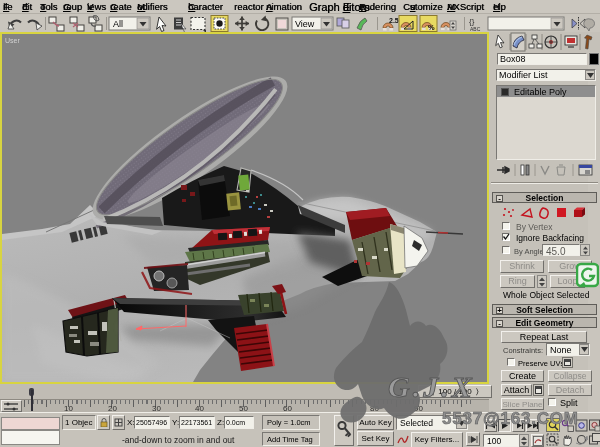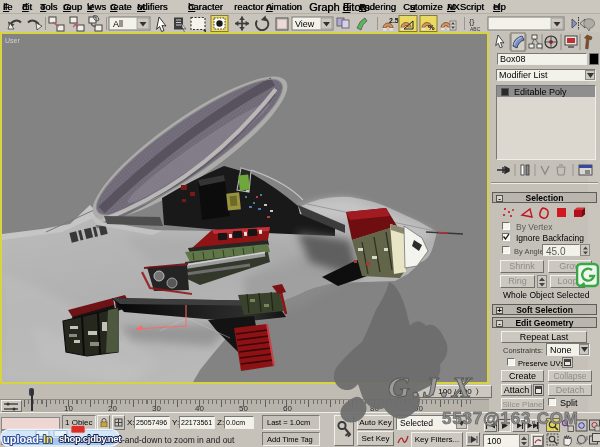--- a/index.html
+++ b/index.html
@@ -561,21 +561,21 @@
 <div class="t" style="left:127px;top:5px;font-size:8px;">X:</div>
 <div class="sunk" style="left:134px;top:3px;width:36px;height:13px;"></div>
 <div class="t" style="left:136px;top:6px;font-size:7px;">25057496</div>
 <div class="t" style="left:172px;top:5px;font-size:8px;">Y:</div>
 <div class="sunk" style="left:179px;top:3px;width:36px;height:13px;"></div>
 <div class="t" style="left:181px;top:6px;font-size:7px;">22173561</div>
 <div class="t" style="left:217px;top:5px;font-size:8px;">Z:</div>
 <div class="sunk" style="left:224px;top:3px;width:30px;height:13px;"></div>
 <div class="t" style="left:226px;top:6px;font-size:7px;">0.0cm</div>
 <div class="sunk" style="left:262px;top:2px;width:58px;height:15px;background:#c6c2ba;"></div>
-<div class="t" style="left:267px;top:5px;font-size:7.5px;">Last = 1.0cm</div>
+<div class="t" style="left:267px;top:5px;font-size:7.5px;">Poly = 1.0cm</div>
 <div class="t" style="left:122px;top:22px;font-size:8.5px;color:#1a1a1a;">-and-down to zoom in and out</div>
 <div class="sunk" style="left:262px;top:19px;width:58px;height:14px;background:#c6c2ba;"></div>
 <div class="t" style="left:267px;top:22px;font-size:7.5px;">Add Time Tag</div>
 
 <div class="btn" style="left:334px;top:2px;width:20px;height:31px;"></div>
 <svg style="left:337px;top:7px" width="16" height="20">
         <circle cx="5" cy="5.5" r="3.6" fill="none" stroke="#3a3a3a" stroke-width="2"></circle>
         <line x1="7.6" y1="8" x2="13.5" y2="15" stroke="#3a3a3a" stroke-width="2"></line>
         <line x1="11" y1="13.5" x2="8.5" y2="15.8" stroke="#3a3a3a" stroke-width="1.8"></line>
         <line x1="13" y1="14.5" x2="10.8" y2="16.6" stroke="#3a3a3a" stroke-width="1.8"></line>
@@ -666,28 +666,14 @@
         <rect x="3.5" y="0.5" width="8" height="8" fill="#d4d0c8" stroke="#444" stroke-width="1"></rect>
       </svg>
 </div>
 
 <svg id="wm" style="left:300px;top:240px;" width="300" height="207" viewBox="0 0 300 207">
 <path d="M89,42 C86,55 80,62 75,72 C71,82 67,92 62,102 C54,108 44,118 36,128 C32,136 34,144 40,148 C46,152 54,150 58,144 L62,156 C66,166 76,172 84,168 C92,180 104,182 112,174 C120,168 122,160 118,152 L126,148 C136,144 142,134 140,124 C148,118 150,106 144,98 C140,88 132,82 126,86 C122,80 114,80 110,86 L106,70 C102,56 96,44 89,42 Z" fill="#6d6d6d" opacity="0.95"></path>
 <path d="M50,160 C42,164 38,172 42,178 C46,184 56,184 62,178 C68,172 68,164 62,159 C58,155 54,157 50,160 Z" fill="#6d6d6d" opacity="0.92"></path>
 <text x="88" y="157" font-size="30" font-weight="bold" font-style="italic" fill="#9a9a9a" stroke="#565656" stroke-width="0.9" letter-spacing="3" font-family="Liberation Serif,serif">G.J.X</text>
 <text x="142" y="184" font-size="17" font-weight="bold" fill="#8e8e8e" stroke="#5f5f5f" stroke-width="0.6" letter-spacing="0.8" font-family="Liberation Sans,sans-serif">5537@163.COM</text>
 </svg>
-<div id="banner" style="left:0px;top:425px;width:135px;height:22px;">
-<svg style="left:0;top:0" width="135" height="22" viewBox="0 0 135 22">
-<rect x="1" y="4.5" width="118" height="16.5" rx="8" fill="#a8c8ea" stroke="#edf5fc" stroke-width="1.6"></rect>
-<rect x="2.5" y="6" width="115" height="7" rx="4" fill="#d8eafa" opacity="0.9"></rect>
-<rect x="36" y="5.5" width="13" height="6" rx="1" fill="#e8f2fa" stroke="#8aaad4" stroke-width="0.7"></rect>
-<rect x="54" y="5.5" width="13" height="6" rx="1" fill="#e8f2fa" stroke="#8aaad4" stroke-width="0.7"></rect>
-<rect x="71" y="0.5" width="14" height="7.5" rx="1.5" fill="#d83028" stroke="#f0c0b8" stroke-width="0.8"></rect>
-<g font-family="Liberation Sans,sans-serif" font-weight="bold" paint-order="stroke" stroke-linejoin="round">
-<text x="3" y="17.5" font-size="11" fill="#ffffff" stroke="#2a4a9a" stroke-width="2">upload-</text>
-<text x="43" y="17.5" font-size="11" fill="#ffe24a" stroke="#2a4a9a" stroke-width="2">In</text>
-<text x="59" y="17" font-size="9.5" fill="#ffffff" stroke="#101c4e" stroke-width="1.8" letter-spacing="-0.3">shop.cjdby.net</text>
-</g>
-</svg>
-</div>
 
 </div>
 
 </body></html>

